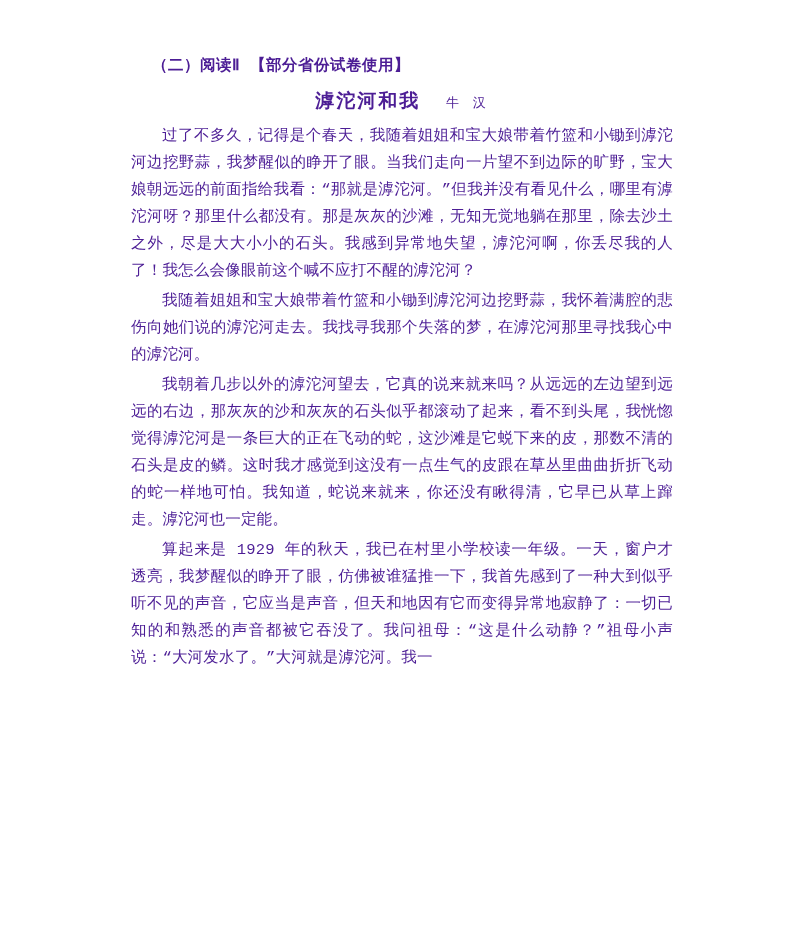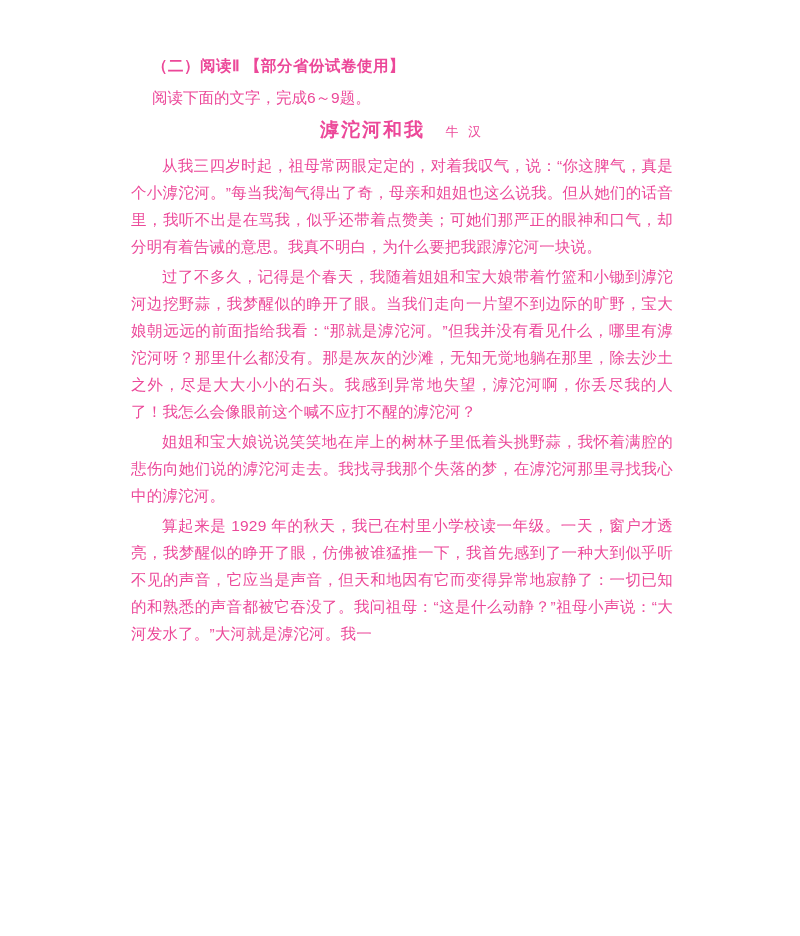--- a/index.html
+++ b/index.html
@@ -6,22 +6,22 @@
     margin: 0;
     padding: 0;
     background: #ffffff;
   }
   .page {
     position: relative;
     width: 800px;
     height: 936px;
     background: #ffffff;
     overflow: hidden;
-    font-family: Liberation Sans, sans-serif;
-    color: #ec4899;
+    font-family: Liberation Mono, monospace;
+    color: #4c1d95;
   }
   .content {
     position: absolute;
     left: 131px;
     top: 56px;
     width: 542px;
   }
   .section-heading {
     font-size: 15.5px;
     font-weight: bold;
@@ -69,28 +69,27 @@
   }
 </style>
 </head>
 <body>
 
 <div class="page">
   <div class="content">
 
     <div class="section-heading">（二）阅读Ⅱ 【部分省份试卷使用】</div>
 
-    <div class="instruction">阅读下面的文字，完成6～9题。</div>
 
     <div class="title-line">
       <span class="article-title">滹沱河和我</span>
       <span class="article-author">牛 汉</span>
     </div>
 
     <div>
-      <p class="body-para">从我三四岁时起，祖母常两眼定定的，对着我叹气，说：“你这脾气，真是个小滹沱河。”每当我淘气得出了奇，母亲和姐姐也这么说我。但从她们的话音里，我听不出是在骂我，似乎还带着点赞美；可她们那严正的眼神和口气，却分明有着告诫的意思。我真不明白，为什么要把我跟滹沱河一块说。</p>
       <p class="body-para">过了不多久，记得是个春天，我随着姐姐和宝大娘带着竹篮和小锄到滹沱河边挖野蒜，我梦醒似的睁开了眼。当我们走向一片望不到边际的旷野，宝大娘朝远远的前面指给我看：“那就是滹沱河。”但我并没有看见什么，哪里有滹沱河呀？那里什么都没有。那是灰灰的沙滩，无知无觉地躺在那里，除去沙土之外，尽是大大小小的石头。我感到异常地失望，滹沱河啊，你丢尽我的人了！我怎么会像眼前这个喊不应打不醒的滹沱河？</p>
-      <p class="body-para">姐姐和宝大娘说说笑笑地在岸上的树林子里低着头挑野蒜，我怀着满腔的悲伤向她们说的滹沱河走去。我找寻我那个失落的梦，在滹沱河那里寻找我心中的滹沱河。</p>
+      <p class="body-para">我随着姐姐和宝大娘带着竹篮和小锄到滹沱河边挖野蒜，我怀着满腔的悲伤向她们说的滹沱河走去。我找寻我那个失落的梦，在滹沱河那里寻找我心中的滹沱河。</p>
+      <p class="body-para">我朝着几步以外的滹沱河望去，它真的说来就来吗？从远远的左边望到远远的右边，那灰灰的沙和灰灰的石头似乎都滚动了起来，看不到头尾，我恍惚觉得滹沱河是一条巨大的正在飞动的蛇，这沙滩是它蜕下来的皮，那数不清的石头是皮的鳞。这时我才感觉到这没有一点生气的皮跟在草丛里曲曲折折飞动的蛇一样地可怕。我知道，蛇说来就来，你还没有瞅得清，它早已从草上蹿走。滹沱河也一定能。</p>
       <p class="body-para">算起来是 1929 年的秋天，我已在村里小学校读一年级。一天，窗户才透亮，我梦醒似的睁开了眼，仿佛被谁猛推一下，我首先感到了一种大到似乎听不见的声音，它应当是声音，但天和地因有它而变得异常地寂静了：一切已知的和熟悉的声音都被它吞没了。我问祖母：“这是什么动静？”祖母小声说：“大河发水了。”大河就是滹沱河。我一</p>
     </div>
 
   </div>
 </div>
 
 </body></html>

